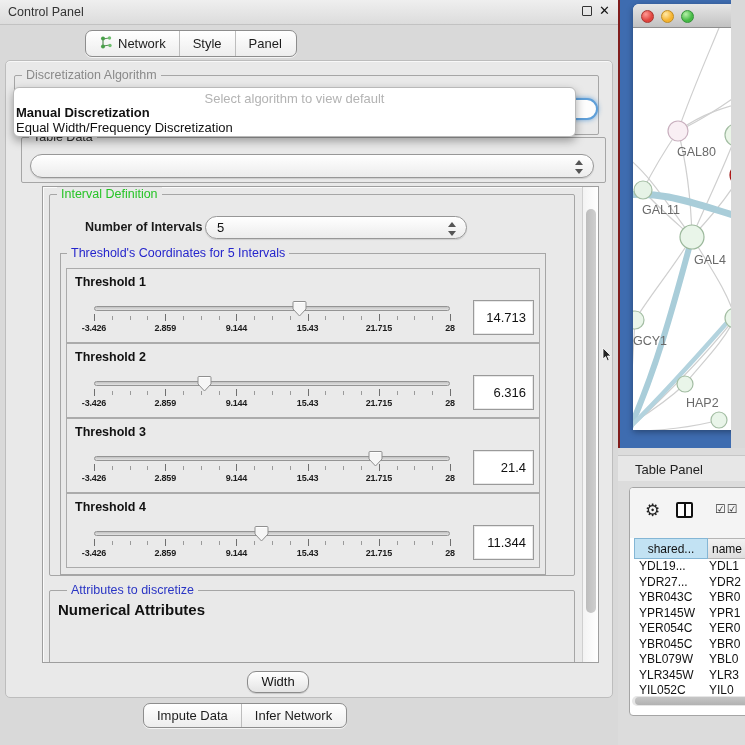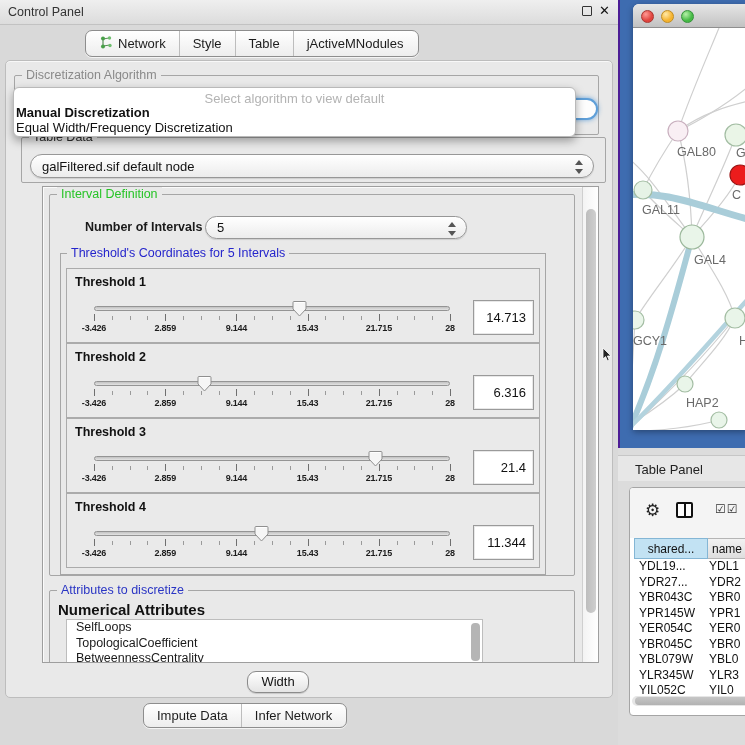--- a/index.html
+++ b/index.html
@@ -86,21 +86,21 @@
   .tick { position:absolute; width:1px; background:#6f6f6f; }
   .tick.minor { top:47px; height:4px; background:#9a9a9a; }
   .tick.major { top:45px; height:7px; }
   .tick-label { position:absolute; top:54px; width:44px; margin-left:-22px; text-align:center;
                 font-size:9px; font-weight:bold; color:#1c1c1c; letter-spacing:-0.2px; }
   .t-value { position:absolute; left:406px; top:31px; width:61px; height:35px; background:#ffffff;
              border:1px solid #9a9a9a; box-shadow:inset 0 0 0 1px #e8e8e8;
              font-size:13px; color:#111; text-align:right; padding-right:7px; line-height:33px; }
 
   #attrs-group { left:6px; top:403px; width:526px; height:95px; }
-  #attrs-group > .gtitle { color:#2a35c4; }
+  #attrs-group > .gtitle { color:#2a35c4;margin-left:10px; }
   .attrs-sub { position:absolute; left:8px; top:10px; font-size:15px; font-weight:bold; color:#111; }
   .attr-list { position:absolute; left:16px; top:28px; width:417px; height:60px; background:#ffffff;
                border:1px solid #bdbdbd; overflow:hidden; }
   .attr-item { font-size:12.5px; color:#1a1a1a; padding:1px 0 1px 9px; line-height:13.5px; }
   .attr-list .thumb { position:absolute; right:2px; top:3px; width:9px; height:38px; border-radius:4px;
                background:#b5b5b5; }
 
   .apply-btn { position:absolute; left:241px; top:610px; width:62px; height:22px; border-radius:9px;
                border:1px solid #8b8b8b; background:linear-gradient(#ffffff,#e4e4e4);
                font-size:13px; color:#111; text-align:center; line-height:20px;
@@ -109,22 +109,22 @@
   
   .algo-popup { position:absolute; left:13px; top:87px; width:563px; height:50px; background:#ffffff;
                 border:1px solid #b9b9b9; border-radius:6px; z-index:50;
                 box-shadow:0 4px 10px rgba(0,0,0,.35); }
   .algo-popup .hint { position:absolute; top:3px; left:0; right:0; text-align:center;
                       font-size:13px; color:#b3b3b3; }
   .popup-item { position:absolute; left:2px; font-size:13px; color:#111; white-space:nowrap; }
   .popup-item.bold { font-weight:bold; }
 
   
-  .network-frame { position:absolute; left:618px; top:0; width:127px; height:448px;
-                   background:#3e6cb0; border-left:2px solid #4c1d95; overflow:hidden; }
+  .network-frame { position:absolute; left:618px; top:0; width:113px; height:448px;
+                   background:#3e6cb0; border-left:2px solid #7f1d1d; overflow:hidden; }
   .mac-window { position:absolute; left:13px; top:4px; width:114px; height:426px;
                 border-radius:6px 0 0 0; overflow:hidden; background:#ffffff;
                 box-shadow:0 2px 6px rgba(0,0,0,.35); }
   .mac-titlebar { position:absolute; left:0; top:0; width:100%; height:24px;
                   background:linear-gradient(#e6e6e6,#c2c2c2); border-bottom:1px solid #8f8f8f; }
   .traffic { position:absolute; top:5.5px; width:13px; height:13px; border-radius:50%; }
   .traffic.red { left:8px; background:radial-gradient(circle at 35% 30%,#ff9a94,#e0443e 60%); border:1px solid #a83530; }
   .traffic.yellow { left:28px; background:radial-gradient(circle at 35% 30%,#ffe9a8,#f5b32f 60%); border:1px solid #bf8c22; }
   .traffic.green { left:48px; background:radial-gradient(circle at 35% 30%,#b5f0a8,#46ba45 60%); border:1px solid #34913a; }
   .net-canvas { position:absolute; left:0; top:24px; width:114px; height:402px; background:#fff; }
@@ -182,38 +182,34 @@
             <circle cx="10.5" cy="3" r="1.7" fill="#6fbf6f"></circle>
             <circle cx="4" cy="11.5" r="2" fill="#49a049"></circle>
             <circle cx="11" cy="10.5" r="1.7" fill="#6fbf6f"></circle>
           </svg></span>
         <span>Network</span>
       </span>
       <span class="seg">
         <span>Style</span>
       </span>
       <span class="seg">
-        <span>Table</span>
-      </span>
-      <span class="seg">
-        <span>jActiveMNodules</span>
+        <span>Panel</span>
       </span>
     </div>
 
   <div class="main-panel">
 
     <div class="groupbox" id="algo-group">
       <span class="gtitle">Discretization Algorithm</span>
     </div>
     <div class="combo-focus-ghost"></div>
 
     <div class="groupbox" id="tabledata-group">
       <span class="gtitle">Table Data</span>
       <div class="mac-combo" style="left:8px; top:16px; width:564px;">
-        <span>galFiltered.sif default node</span>
         <span class="arrows">
             <i class="up"></i>
             <i class="dn"></i>
           </span>
       </div>
     </div>
 
     <div class="scroll-panel">
       <div class="groupbox" id="interval-group">
         <span class="gtitle">Interval Definition</span>
@@ -372,27 +368,20 @@
                   </svg></div>
                 <div class="t-value">11.344</div>
               </div>
             </div>
         </div>
       </div>
 
       <div class="groupbox" id="attrs-group">
         <span class="gtitle">Attributes to discretize</span>
         <span class="attrs-sub">Numerical Attributes</span>
-        <div class="attr-list" id="attr-list">
-
-        <div class="attr-item">SelfLoops</div>
-            <div class="attr-item">TopologicalCoefficient</div>
-            <div class="attr-item">BetweennessCentrality</div>
-            <div class="thumb"></div>
-          </div>
       </div>
 
       <div class="vscrollbar">
         <div class="thumb" id="main-vthumb"></div>
       </div>
     </div>
 
     <button class="apply-btn">Width</button>
   </div>
 

